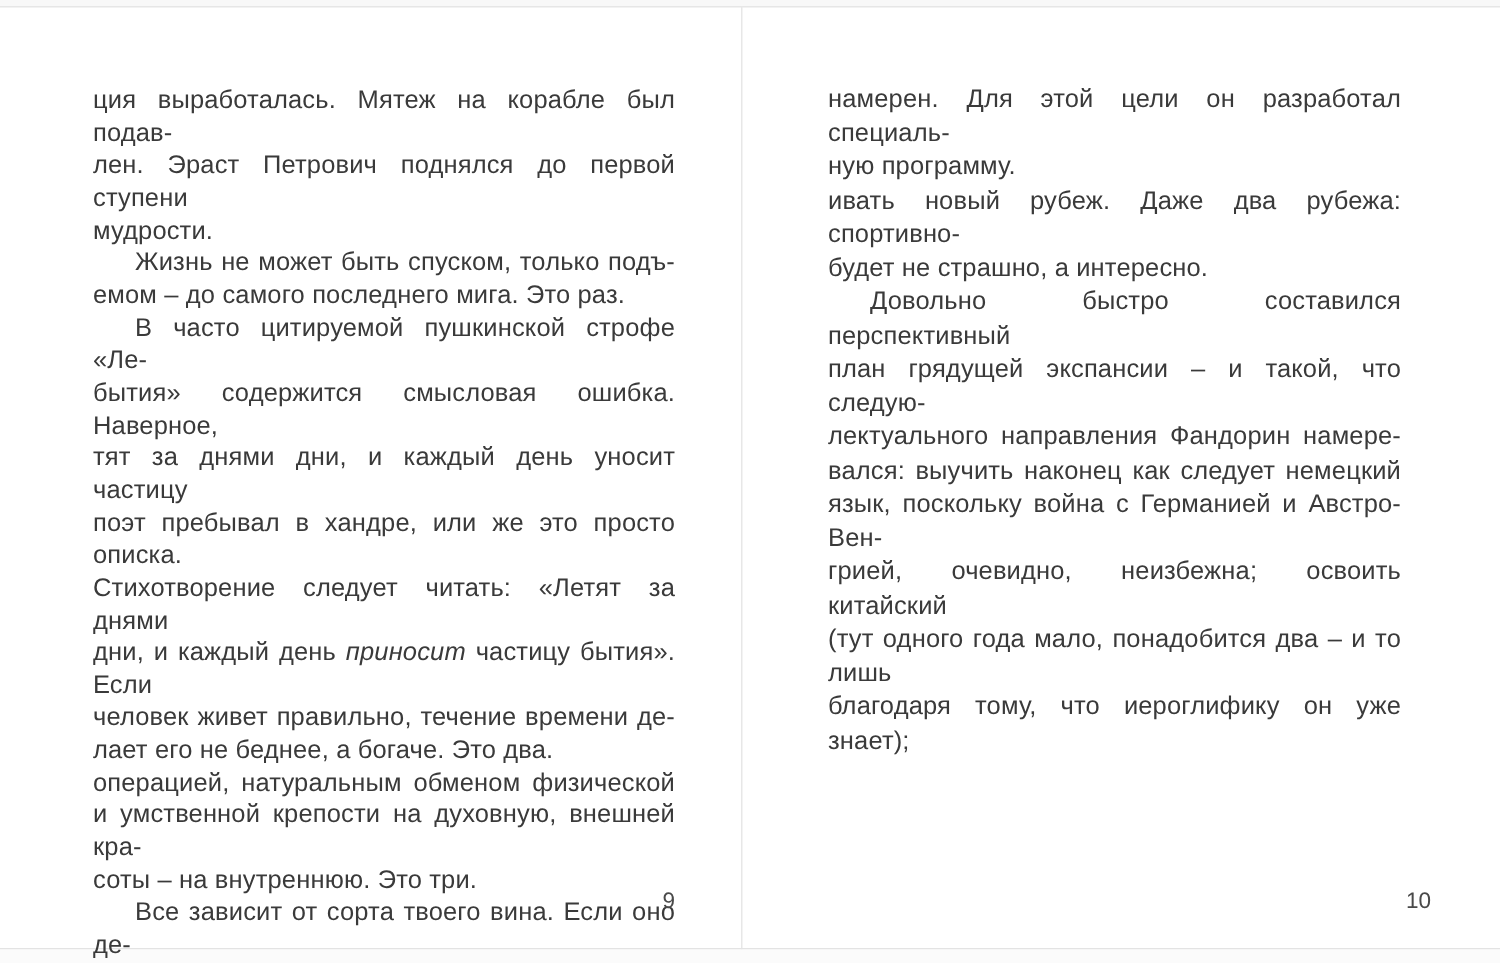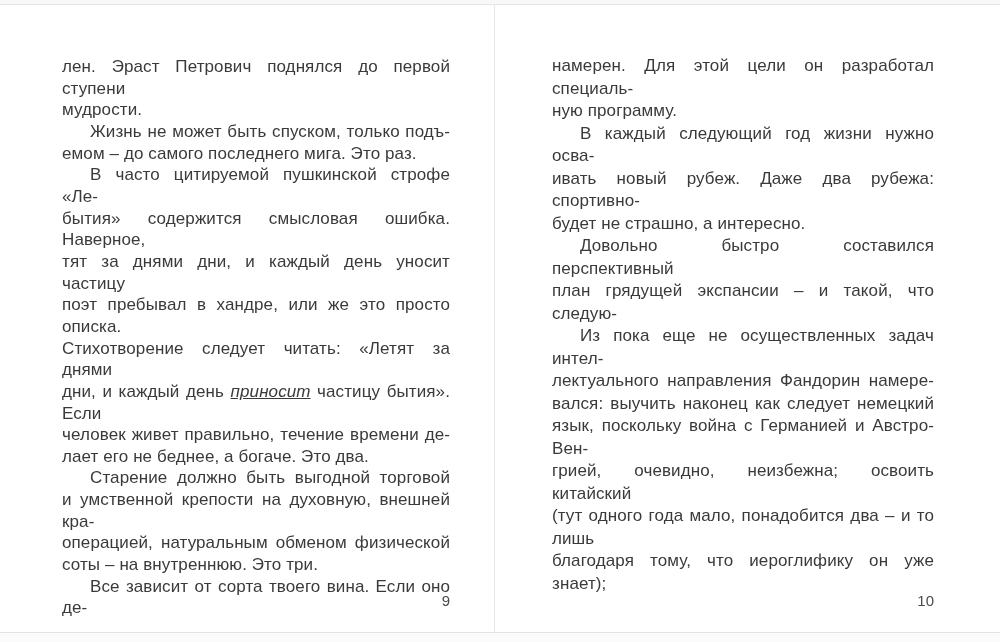--- a/index.html
+++ b/index.html
@@ -49,70 +49,68 @@
     left: 552px; top: 55px; width: 382px;
     line-height: 22.5px;
   }
   .line {
     text-align: justify;
     text-align-last: justify;
     white-space: normal;
   }
   .line.last { text-align-last: left; }
   .line.indent { text-indent: 28px; }
-  .line em { font-style: italic; text-decoration: underline; }
+  .line em { font-style: italic; }
   .page-num {
     position: absolute;
     top: 592px;
     font-size: 15px;
     color: #4a4a4a;
     text-align: right;
   }
   #page-num-left  { left: 62px;  width: 388px; }
-  #page-num-right { left: 552px; width: 382px; }
+  #page-num-right { left: 572px; width: 382px; }
 </style>
 </head>
 <body>
 
 <div id="stage">
   <div class="top-strip"></div>
   <div class="top-rule"></div>
   <div class="gutter-rule"></div>
   <div class="bottom-rule"></div>
   <div class="bottom-strip"></div>
 
   <div class="page-text" id="page-left-text">
+      <div class="line">ция выработалась. Мятеж на корабле был подав-</div>
       <div class="line">лен. Эраст Петрович поднялся до первой ступени</div>
       <div class="line last">мудрости.</div>
       <div class="line indent">Жизнь не может быть спуском, только подъ-</div>
       <div class="line last">емом – до самого последнего мига. Это раз.</div>
       <div class="line indent">В часто цитируемой пушкинской строфе «Ле-</div>
       <div class="line">бытия» содержится смысловая ошибка. Наверное,</div>
       <div class="line">тят за днями дни, и каждый день уносит частицу</div>
       <div class="line">поэт пребывал в хандре, или же это просто описка.</div>
       <div class="line">Стихотворение следует читать: «Летят за днями</div>
       <div class="line">дни, и каждый день <em>приносит</em> частицу бытия». Если</div>
       <div class="line">человек живет правильно, течение времени де-</div>
       <div class="line last">лает его не беднее, а богаче. Это два.</div>
-      <div class="line indent">Старение должно быть выгодной торговой</div>
+      <div class="line">операцией, натуральным обменом физической</div>
       <div class="line">и умственной крепости на духовную, внешней кра-</div>
-      <div class="line">операцией, натуральным обменом физической</div>
       <div class="line last">соты – на внутреннюю. Это три.</div>
       <div class="line indent">Все зависит от сорта твоего вина. Если оно де-</div>
     </div>
 
   <div class="page-text" id="page-right-text">
       <div class="line">намерен. Для этой цели он разработал специаль-</div>
       <div class="line last">ную программу.</div>
-      <div class="line indent">В каждый следующий год жизни нужно осва-</div>
       <div class="line">ивать новый рубеж. Даже два рубежа: спортивно-</div>
       <div class="line last">будет не страшно, а интересно.</div>
       <div class="line indent">Довольно быстро составился перспективный</div>
       <div class="line">план грядущей экспансии – и такой, что следую-</div>
-      <div class="line indent">Из пока еще не осуществленных задач интел-</div>
       <div class="line">лектуального направления Фандорин намере-</div>
       <div class="line">вался: выучить наконец как следует немецкий</div>
       <div class="line">язык, поскольку война с Германией и Австро-Вен-</div>
       <div class="line">грией, очевидно, неизбежна; освоить китайский</div>
       <div class="line">(тут одного года мало, понадобится два – и то лишь</div>
       <div class="line">благодаря тому, что иероглифику он уже знает);</div>
     </div>
 
   <div class="page-num" id="page-num-left">9</div>
 

